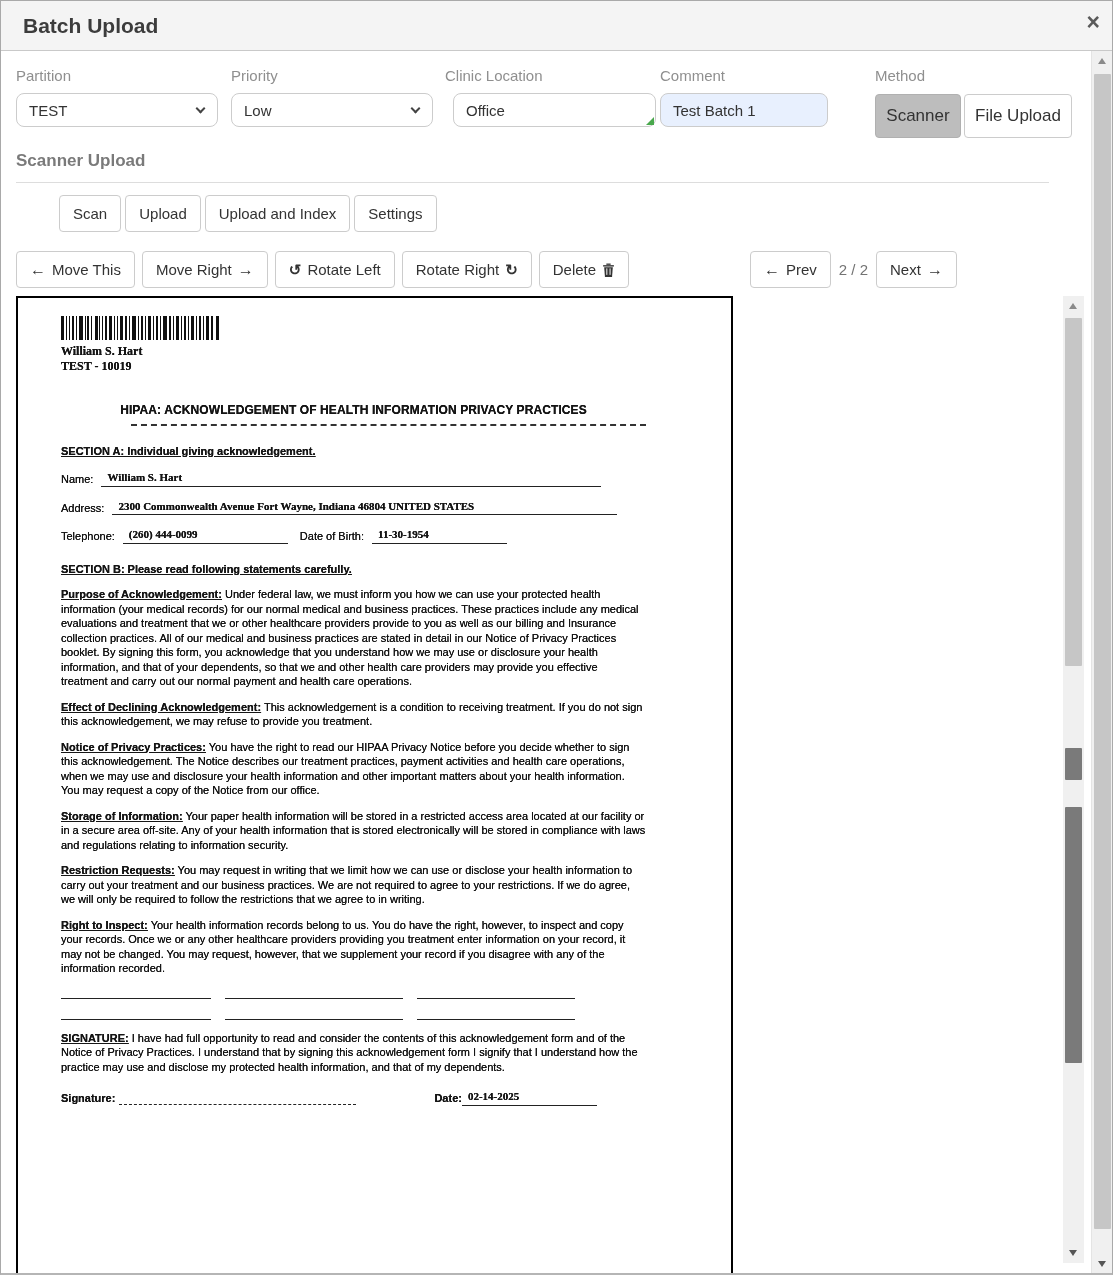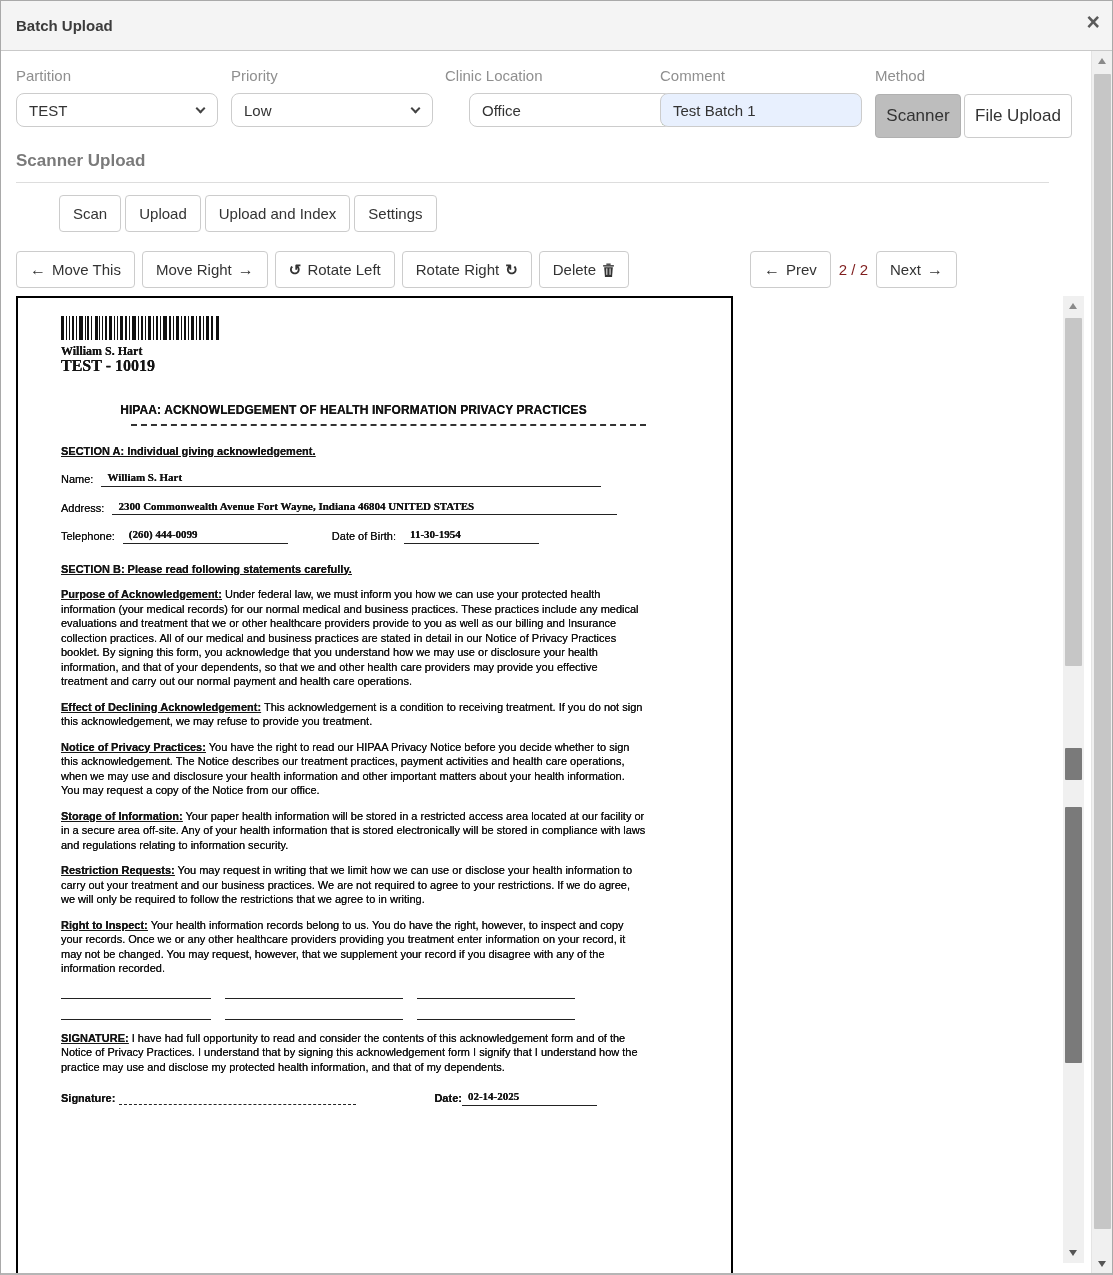--- a/index.html
+++ b/index.html
@@ -3,21 +3,21 @@
 <meta charset="utf-8">
 <style>
   * { box-sizing: border-box; margin: 0; padding: 0; }
   html,body { background:#fff; font-family:"Liberation Sans", sans-serif; }
   .modal { position:relative; width:1113px; height:1275px; background:#fff;
            border:1px solid #a9a9a9; border-bottom:2px solid #b5b5b5; overflow:hidden; }
 
   
   .hdr { position:absolute; left:0; top:0; right:0; height:50px; background:#f4f4f4;
          border-bottom:1px solid #c9c9c9; display:flex; align-items:center; }
-  .hdr-title { font-size:15px; font-weight:bold; color:#3c3c3c; margin-left:15px;text-align:center; }
+  .hdr-title { font-size:21px; font-weight:bold; color:#3c3c3c; margin-left:22px;text-align:center; }
   .hdr-close { position:absolute; right:12px; top:10px; font-size:23px; font-weight:bold;
                color:#5a5a5a; cursor:pointer; line-height:1; }
 
   
   .flabel { position:absolute; top:66px; font-size:15px; color:#8f8f8f; }
   .field  { position:absolute; top:92px; height:34px; background:#fff; border:1px solid #ccc;
             border-radius:8px; font-size:15px; color:#333; display:flex; align-items:center;
             padding:0 12px; }
   .sel .chev { position:absolute; right:13px; top:11px; width:7px; height:7px;
                border-right:2px solid #444; border-bottom:2px solid #444; transform:rotate(45deg); }
@@ -33,40 +33,40 @@
   .rule { position:absolute; left:15px; top:181px; width:1033px; height:0; border-top:1px solid #ddd; }
 
   
   .btn { display:inline-flex; align-items:center; gap:6px; background:#fff; border:1px solid #ccc;
          border-radius:4px; padding:0 13px; height:37px; font-size:15px; color:#333; cursor:pointer; }
   .row1 { position:absolute; left:15px; top:194px; display:flex; gap:4px;margin-left:43px; }
   .row2 { position:absolute; left:15px; top:250px; display:flex; gap:7px; }
   .pager { position:absolute; left:749px; top:250px; display:flex; align-items:center; gap:8px; }
   .arrow { font-weight:bold; font-size:16px; line-height:1; }
   .rot   { font-weight:bold; font-size:15px; line-height:1; }
-  .pageind { font-size:15px; color:#7f1d1d; }
+  .pageind { font-size:15px; color:#737373; }
 
   
   .doc { position:absolute; left:15px; top:295px; width:717px; height:1037px;
          border:2px solid #000; background:#fff; overflow:hidden;
          padding:16px 85px 0 43px; color:#151515; font-size:11px; line-height:14.5px;
          text-shadow:0 0 0.4px #000; }
   .barcode { margin-top:2px; display:block; }
   .serifb { font-family:"Liberation Serif", serif; font-weight:bold; }
   .pt-name { font-size:12px; margin-top:4px; }
-  .pt-id   { font-size:16px; }
+  .pt-id   { font-size:12px; }
   .doc-title { margin-top:30px; text-align:center; font-size:12px; font-weight:600; letter-spacing:0.1px; }
   .dash-sep { margin:6px 0 0 70px; border-top:2px dashed #333; height:0; }
   .sec-head { margin-top:18px; font-weight:bold; text-decoration:underline; }
   .frow { display:flex; align-items:flex-end; margin-top:12px; }
   .flbl { white-space:nowrap; margin-right:8px; }
   .fval { border-bottom:1px solid #222; padding:0 6px 1px 6px; font-size:11px; }
   .w-name { width:500px; } .w-addr { width:505px; }
   .w-tel  { width:165px; } .w-dob  { width:135px; }
-  .dob-lbl { margin-left:44px; }
+  .dob-lbl { margin-left:12px; }
   .para { margin-top:11px; }
   .lead { font-weight:bold; text-decoration:underline; }
   .ap-head { margin-top:13px; font-weight:bold; text-decoration:underline; }
   .blanks { display:flex; gap:14px; margin-top:22px; }
   .blanks span { border-top:1.5px solid #222; height:0; }
   .blanks .b1 { width:150px; } .blanks .b2 { width:178px; } .blanks .b3 { width:158px; }
   .sig-para { }
   .sigrow { display:flex; align-items:flex-end; margin-top:15px; }
   .boldlbl { font-weight:bold; white-space:nowrap; }
   .sig-line { width:237px; border-bottom:1px dashed #222; margin-left:4px; height:0;
@@ -102,25 +102,25 @@
   <span class="flabel" style="left:874px">Method</span>
 
   <div class="field sel" style="left:15px; width:202px;">
     <span>TEST</span>
     <span class="chev"></span>
   </div>
   <div class="field sel" style="left:230px; width:202px;">
     <span>Low</span>
     <span class="chev"></span>
   </div>
-  <div class="field" style="left:468px; width:203px;align-items:center;">
+  <div class="field" style="left:452px; width:203px;align-items:center;">
     <span>Office</span>
     <span class="grip"></span>
   </div>
-  <div class="field" style="left:659px; width:202px; background:#e8f0fe;">
+  <div class="field" style="left:659px; width:168px; background:#e8f0fe;">
     <span>Test Batch 1</span>
   </div>
   <div class="method-btn active" style="left:874px; width:86px;">Scanner</div>
   <div class="method-btn" style="left:963px; width:108px;">File Upload</div>
 
   <div class="sec-title">Scanner Upload</div>
   <div class="rule"></div>
 
   <div class="row1">
     <button class="btn">

